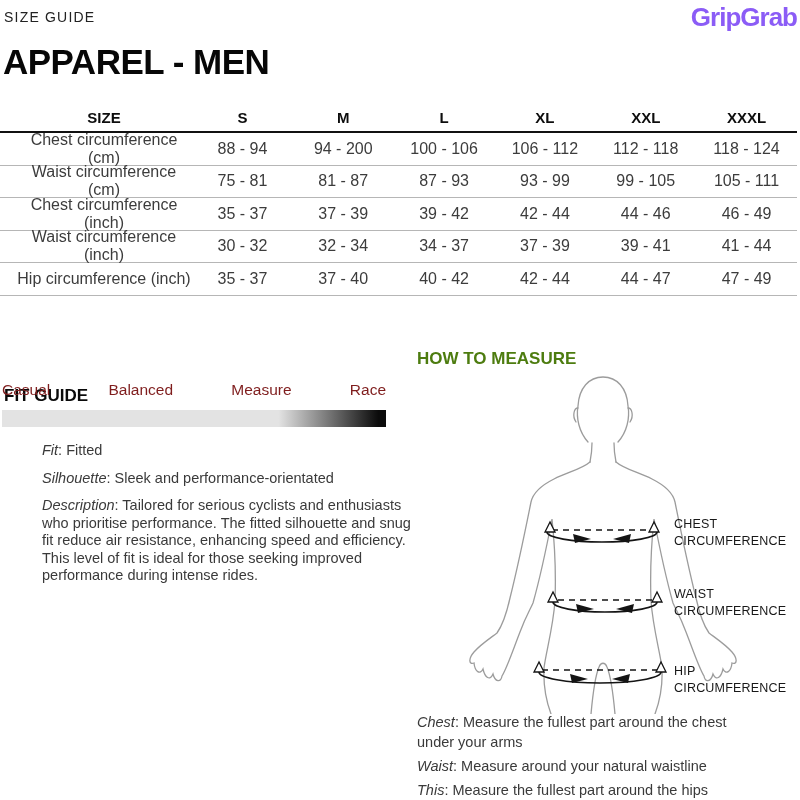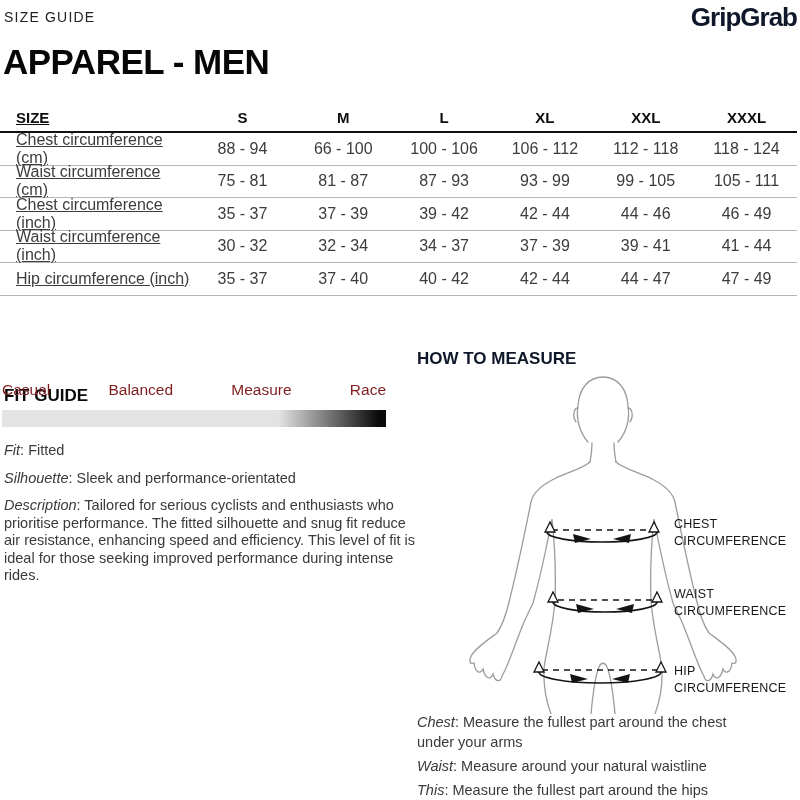--- a/index.html
+++ b/index.html
@@ -2,42 +2,42 @@
 <html><head>
 <meta charset="utf-8">
 <style>
   * { margin:0; padding:0; box-sizing:border-box; }
   html,body { width:800px; height:800px; background:#fff; }
   body { font-family:"Liberation Sans", sans-serif; color:#1a1a1a; overflow:hidden; }
   .page { position:relative; width:800px; height:800px; background:#ffffff; }
 
   
   .size-guide-label { position:absolute; left:4px; top:9px; font-size:14px; letter-spacing:1.2px; color:#222;text-align:center; }
-  .brand-logo { position:absolute; right:3px; top:2px; font-size:26px; font-weight:800; letter-spacing:-1px; color:#0f172a; }
+  .brand-logo { position:absolute; right:3px; top:2px; font-size:26px; font-weight:800; letter-spacing:-1px; color:#8b5cf6; }
   .page-title { position:absolute; left:3px; top:42px; font-size:35px; font-weight:800; letter-spacing:-0.5px; color:#070707; }
 
   
   .size-table { position:absolute; left:0; top:103px; width:797px; }
   .t-row { display:flex; align-items:center; height:32.5px; border-bottom:1px solid #b6b6b6; }
   .t-head { height:30px; border-bottom:2px solid #111; font-weight:700; color:#0d0d0d; font-size:15px; }
   .t-row.cm-last { border-bottom:2px solid #111; }
   .t-cell { flex:1; text-align:center; font-size:16px; color:#3c3c3c; }
   .t-head .t-cell { color:#0d0d0d; font-size:15px; }
-  .t-label { flex:0 0 192px; text-align:left; padding-left:16px;text-decoration:underline; }
+  .t-label { flex:0 0 192px; text-align:center; padding-left:16px; }
 
   
   .fit-heading { position:absolute; left:4px; top:349px; font-size:17px; font-weight:800; color:#0a0a0a;margin-top:37px; }
   .scale-labels { position:absolute; left:2px; top:381px; width:384px; display:flex; justify-content:space-between; font-size:15.5px; color:#7f1d1d; }
   .fit-bar { position:absolute; left:2px; top:410px; width:384px; height:17px; }
   .fit-attrs { position:absolute; left:4px; top:442px; width:412px; font-size:14.5px; line-height:17.5px; color:#3a3a3a; }
-  .fit-attrs p { margin-bottom:10px; }
+  .fit-attrs p { margin-bottom:10px;margin-left:38px; }
   .term { font-style:italic; }
 
   
-  .htm-heading { position:absolute; left:417px; top:349px; font-size:17px; font-weight:800; color:#0f172a; }
+  .htm-heading { position:absolute; left:417px; top:349px; font-size:17px; font-weight:800; color:#4d7c0f; }
   .figure-wrap { position:absolute; left:440px; top:370px; width:340px; height:344px; }
   .fig-label { position:absolute; left:674px; width:126px; font-size:12.5px; line-height:17px; letter-spacing:0.2px; color:#181818; }
   .fig-label.chest { top:516px; }
   .fig-label.waist { top:586px; }
   .fig-label.hip   { top:663px; }
 
   .measure-notes { position:absolute; left:417px; top:712px; width:344px; font-size:14.5px; line-height:20px; color:#3a3a3a; }
   .measure-notes p { margin-bottom:4px; }
 </style>
 </head>
@@ -56,21 +56,21 @@
       <div class="t-cell">M</div>
       <div class="t-cell">L</div>
       <div class="t-cell">XL</div>
       <div class="t-cell">XXL</div>
       <div class="t-cell">XXXL</div>
     </div>
 
     <div class="t-row">
       <div class="t-cell t-label">Chest circumference (cm)</div>
       <div class="t-cell">88 - 94</div>
-      <div class="t-cell">66 - 100</div>
+      <div class="t-cell">94 - 200</div>
       <div class="t-cell">100 - 106</div>
       <div class="t-cell">106 - 112</div>
       <div class="t-cell">112 - 118</div>
       <div class="t-cell">118 - 124</div>
     </div>
 
     <div class="t-row">
       <div class="t-cell t-label">Waist circumference (cm)</div>
       <div class="t-cell">75 - 81</div>
       <div class="t-cell">81 - 87</div>

